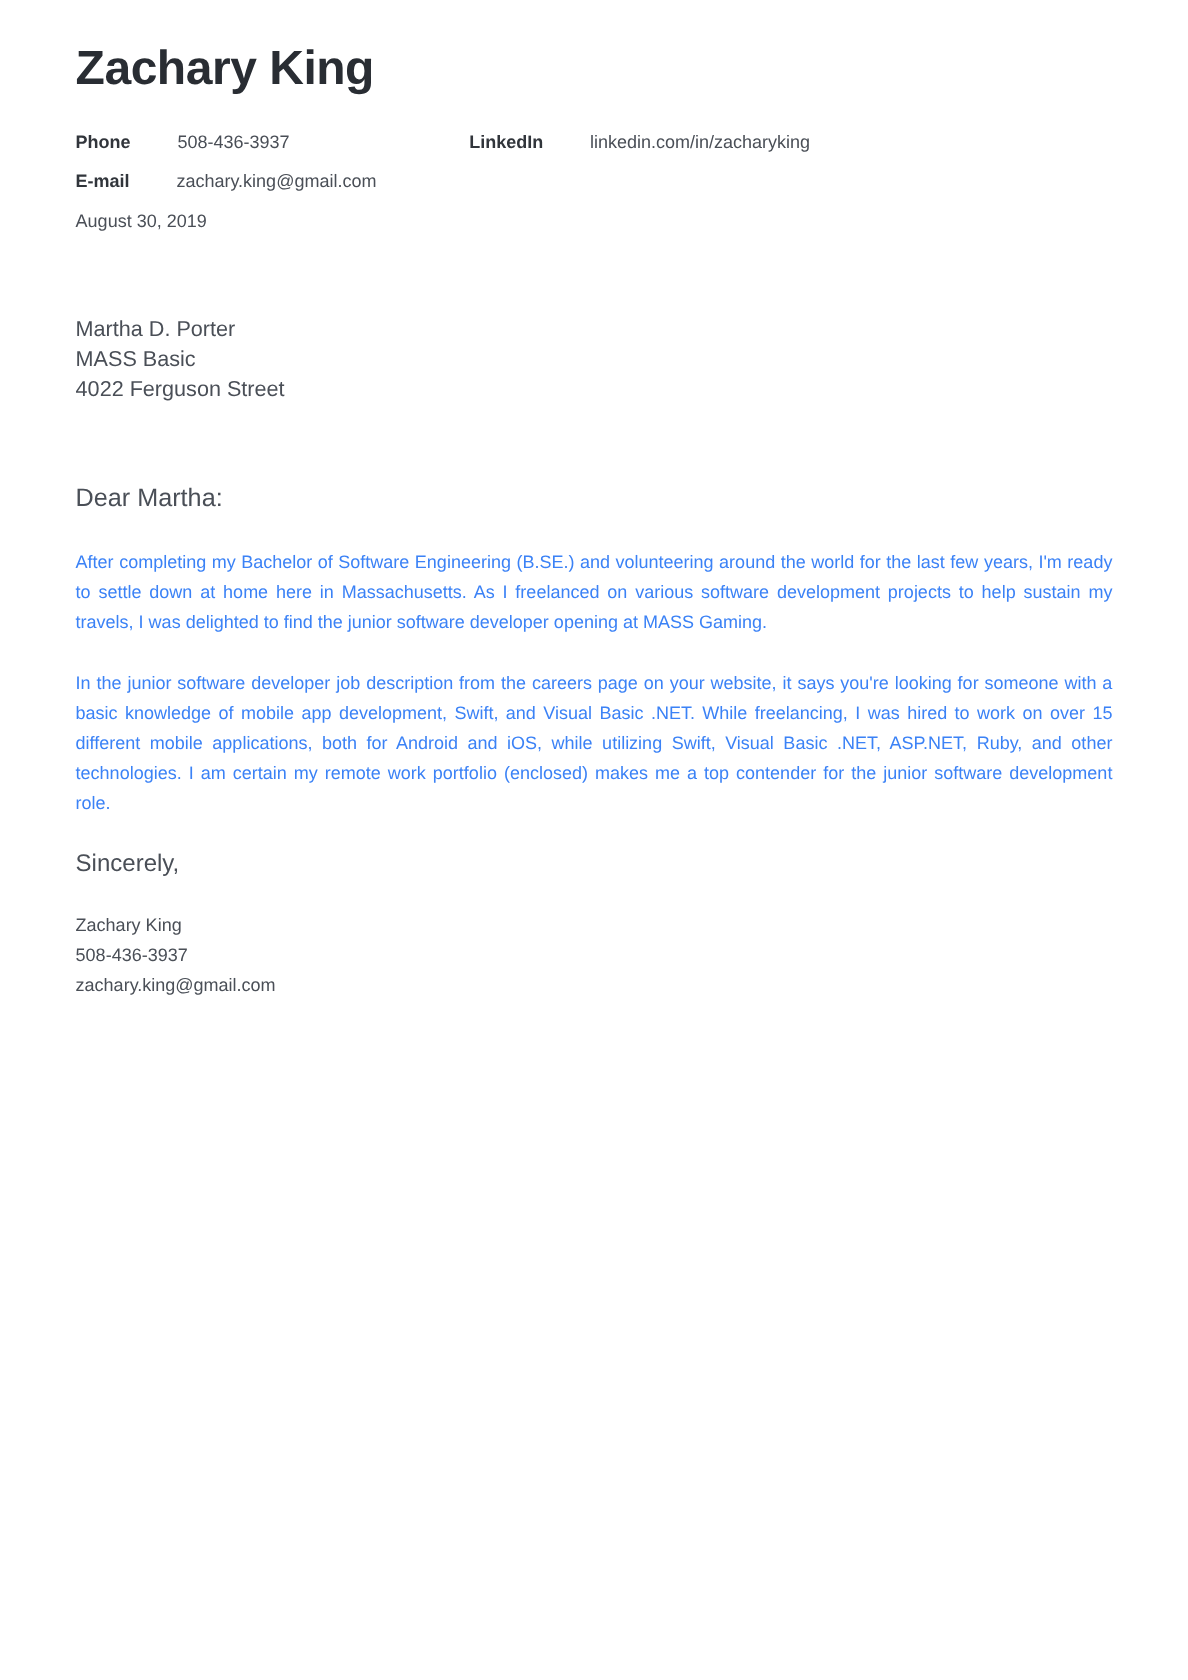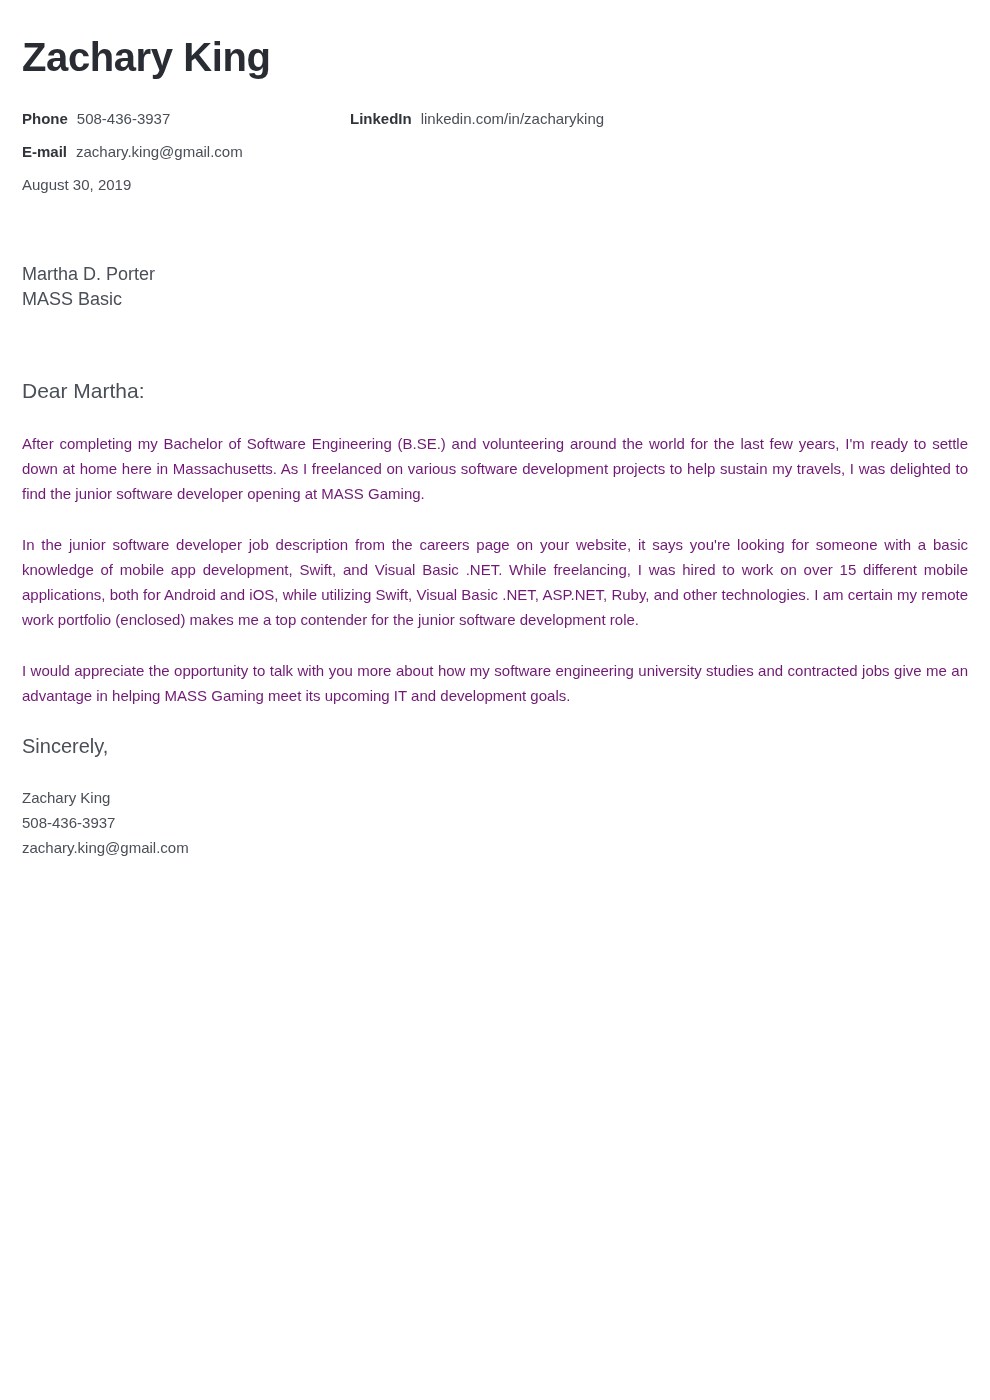--- a/index.html
+++ b/index.html
@@ -14,21 +14,21 @@
     color: #3a3f47;
     -webkit-font-smoothing: antialiased;
   }
 
   .page {
     position: relative;
     width: 990px;
     height: 1400px;
     background: #ffffff;
     box-sizing: border-box;
-    padding: 0 22px;
+    padding: 0 63px;
   }
 
   
   .letter-header {
     padding-top: 34px;
   }
   .candidate-name {
     font-size: 40px;
     font-weight: bold;
     letter-spacing: -0.4px;
@@ -43,20 +43,21 @@
   .contact-row {
     display: flex;
     align-items: baseline;
     margin-bottom: 12px;
   }
   .contact-cell {
     display: flex;
     align-items: baseline;
     font-size: 15px;
     line-height: 1.4;
+    gap: 30px;
   }
   .contact-cell.left  { width: 328px; flex: none; }
   .contact-cell.right { flex: none; }
 
   .contact-label {
     font-weight: bold;
     color: #31353b;
     white-space: nowrap;
   }
   .contact-value {
@@ -86,21 +87,21 @@
   .salutation {
     margin-top: 64px;
     font-size: 21px;
     color: #4a4f57;
     line-height: 1.4;
   }
 
   .body-paragraph {
     margin-top: 26px;
     font-size: 15px;
-    color: #701a75;
+    color: #3b82f6;
     line-height: 25px;
     text-align: justify;
     text-justify: inter-word;
   }
 
   .closing {
     margin-top: 26px;
     font-size: 20px;
     color: #4a4f57;
     line-height: 25px;
@@ -142,27 +143,27 @@
         </div>
       </div>
     </div>
   </div>
 
   <div class="letter-date">August 30, 2019</div>
 
   <div class="recipient-block">
     <div class="recipient-line">Martha D. Porter</div>
     <div class="recipient-line">MASS Basic</div>
+    <div class="recipient-line">4022 Ferguson Street</div>
   </div>
 
   <div class="salutation">Dear Martha:</div>
 
   <p class="body-paragraph">After completing my Bachelor of Software Engineering (B.SE.) and volunteering around the world for the last few years, I'm ready to settle down at home here in Massachusetts. As I freelanced on various software development projects to help sustain my travels, I was delighted to find the junior software developer opening at MASS Gaming.</p>
   <p class="body-paragraph">In the junior software developer job description from the careers page on your website, it says you're looking for someone with a basic knowledge of mobile app development, Swift, and Visual Basic .NET. While freelancing, I was hired to work on over 15 different mobile applications, both for Android and iOS, while utilizing Swift, Visual Basic .NET, ASP.NET, Ruby, and other technologies. I am certain my remote work portfolio (enclosed) makes me a top contender for the junior software development role.</p>
-  <p class="body-paragraph">I would appreciate the opportunity to talk with you more about how my software engineering university studies and contracted jobs give me an advantage in helping MASS Gaming meet its upcoming IT and development goals.</p>
 
   <div class="closing">Sincerely,</div>
 
   <div class="signature-block">
     <div class="signature-line">Zachary King</div>
     <div class="signature-line">508-436-3937</div>
     <div class="signature-line">zachary.king@gmail.com</div>
   </div>
 
 </div>

